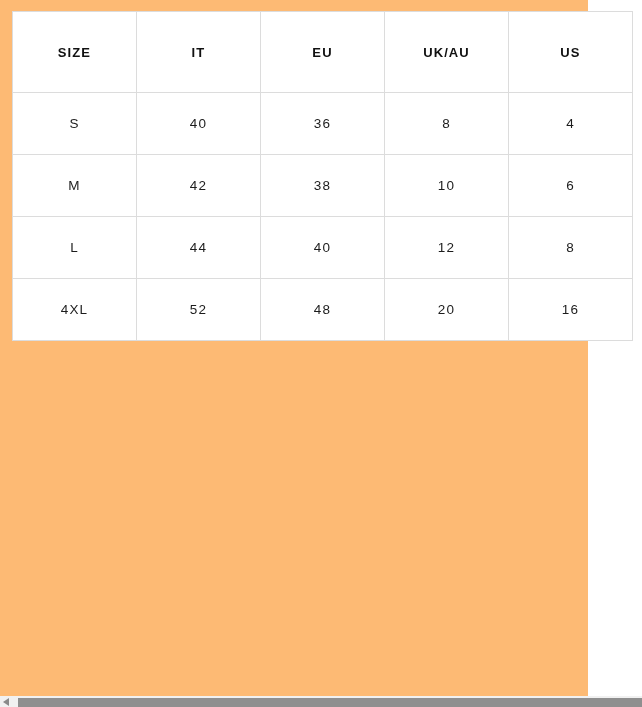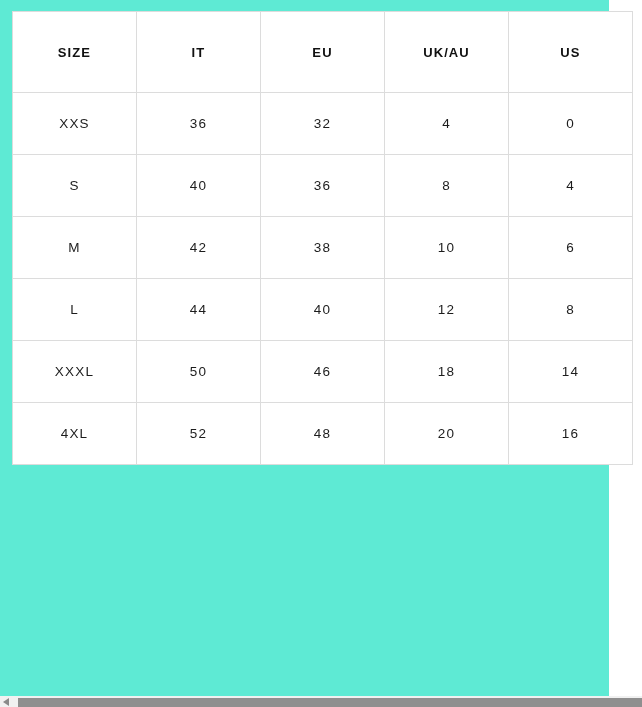--- a/index.html
+++ b/index.html
@@ -14,22 +14,21 @@
     font-family: "Liberation Sans", sans-serif;
     color: #1a1a1a;
     position: relative;
   }
   .page {
     position: absolute;
     left: 0;
     top: 0;
     width: 588px;
     height: 707px;
-    background: #5eead4;
-    padding-left: 21px;
+    background: #fdba74;
   }
   .table-wrap {
     position: absolute;
     left: 12px;
     top: 11px;
     width: 620px;
   }
   table.size-table {
     border-collapse: collapse;
     width: 620px;
@@ -107,27 +106,20 @@
         <tr>
           <th>SIZE</th>
           <th>IT</th>
           <th>EU</th>
           <th>UK/AU</th>
           <th>US</th>
         </tr>
       </thead>
       <tbody>
         <tr>
-          <td>XXS</td>
-          <td>36</td>
-          <td>32</td>
-          <td>4</td>
-          <td>0</td>
-        </tr>
-        <tr>
           <td>S</td>
           <td>40</td>
           <td>36</td>
           <td>8</td>
           <td>4</td>
         </tr>
         <tr>
           <td>M</td>
           <td>42</td>
           <td>38</td>
@@ -135,27 +127,20 @@
           <td>6</td>
         </tr>
         <tr>
           <td>L</td>
           <td>44</td>
           <td>40</td>
           <td>12</td>
           <td>8</td>
         </tr>
         <tr>
-          <td>XXXL</td>
-          <td>50</td>
-          <td>46</td>
-          <td>18</td>
-          <td>14</td>
-        </tr>
-        <tr>
           <td>4XL</td>
           <td>52</td>
           <td>48</td>
           <td>20</td>
           <td>16</td>
         </tr>
       </tbody>
     </table>
   </div>
 

